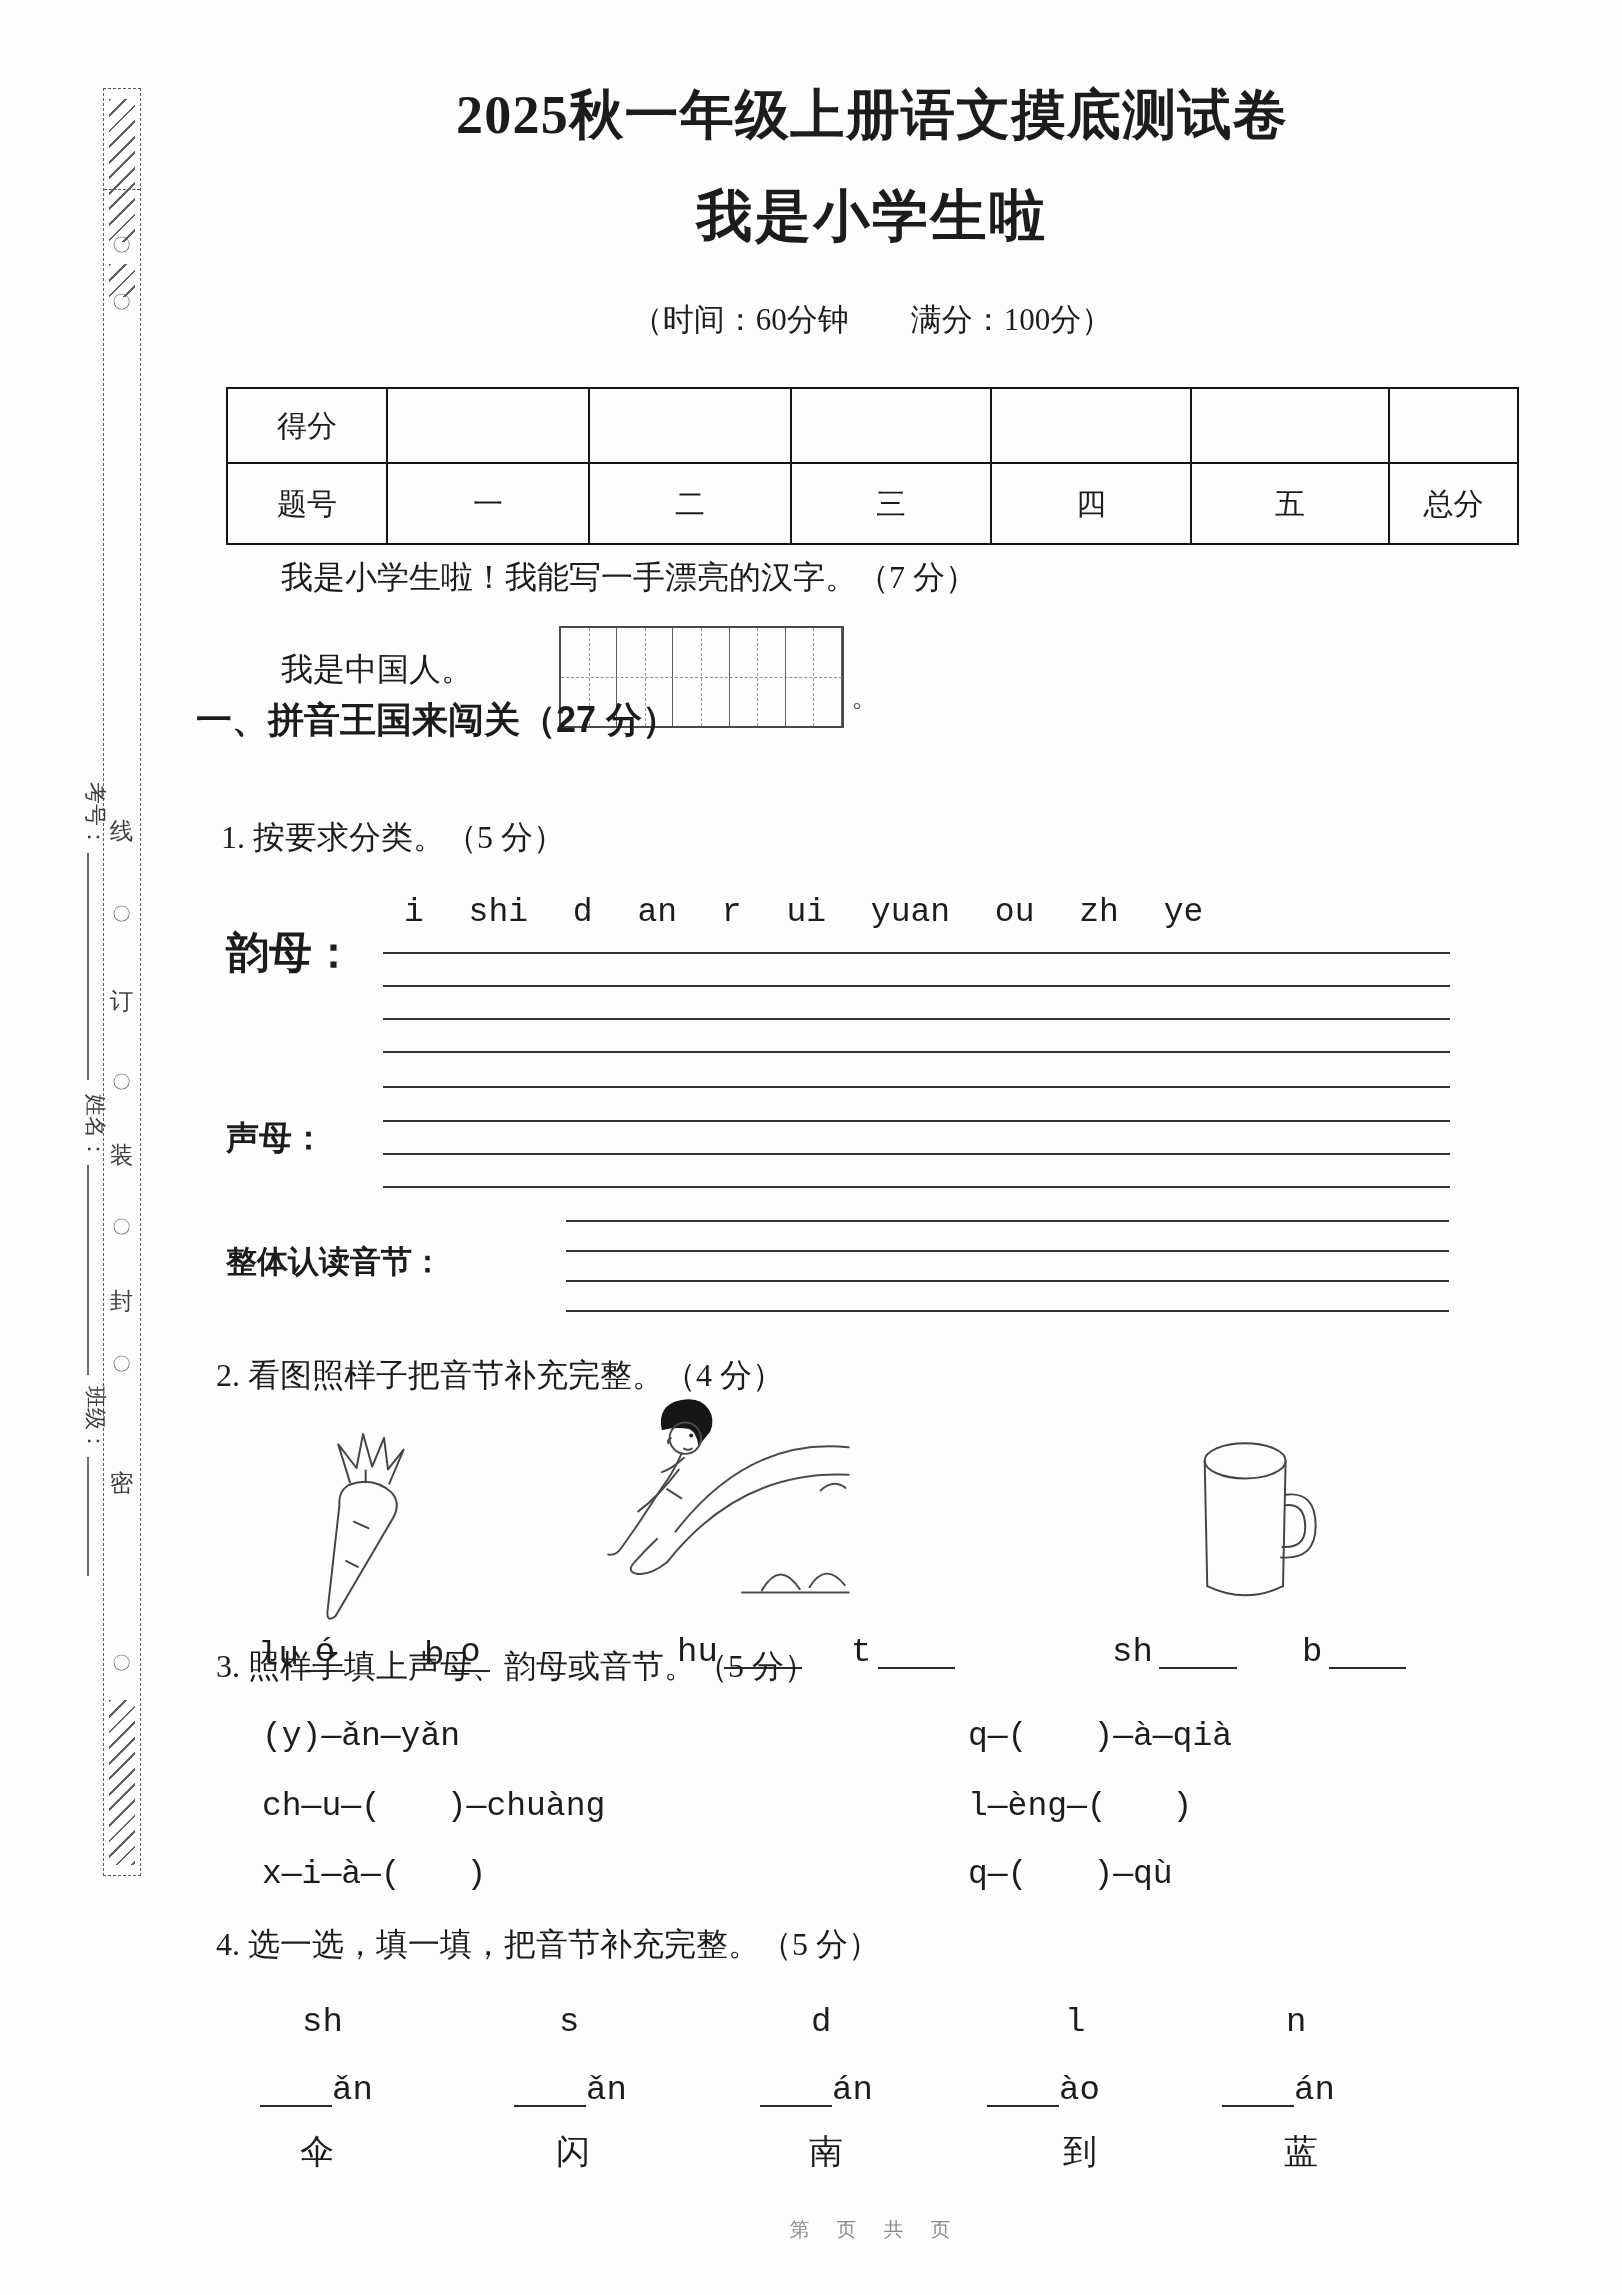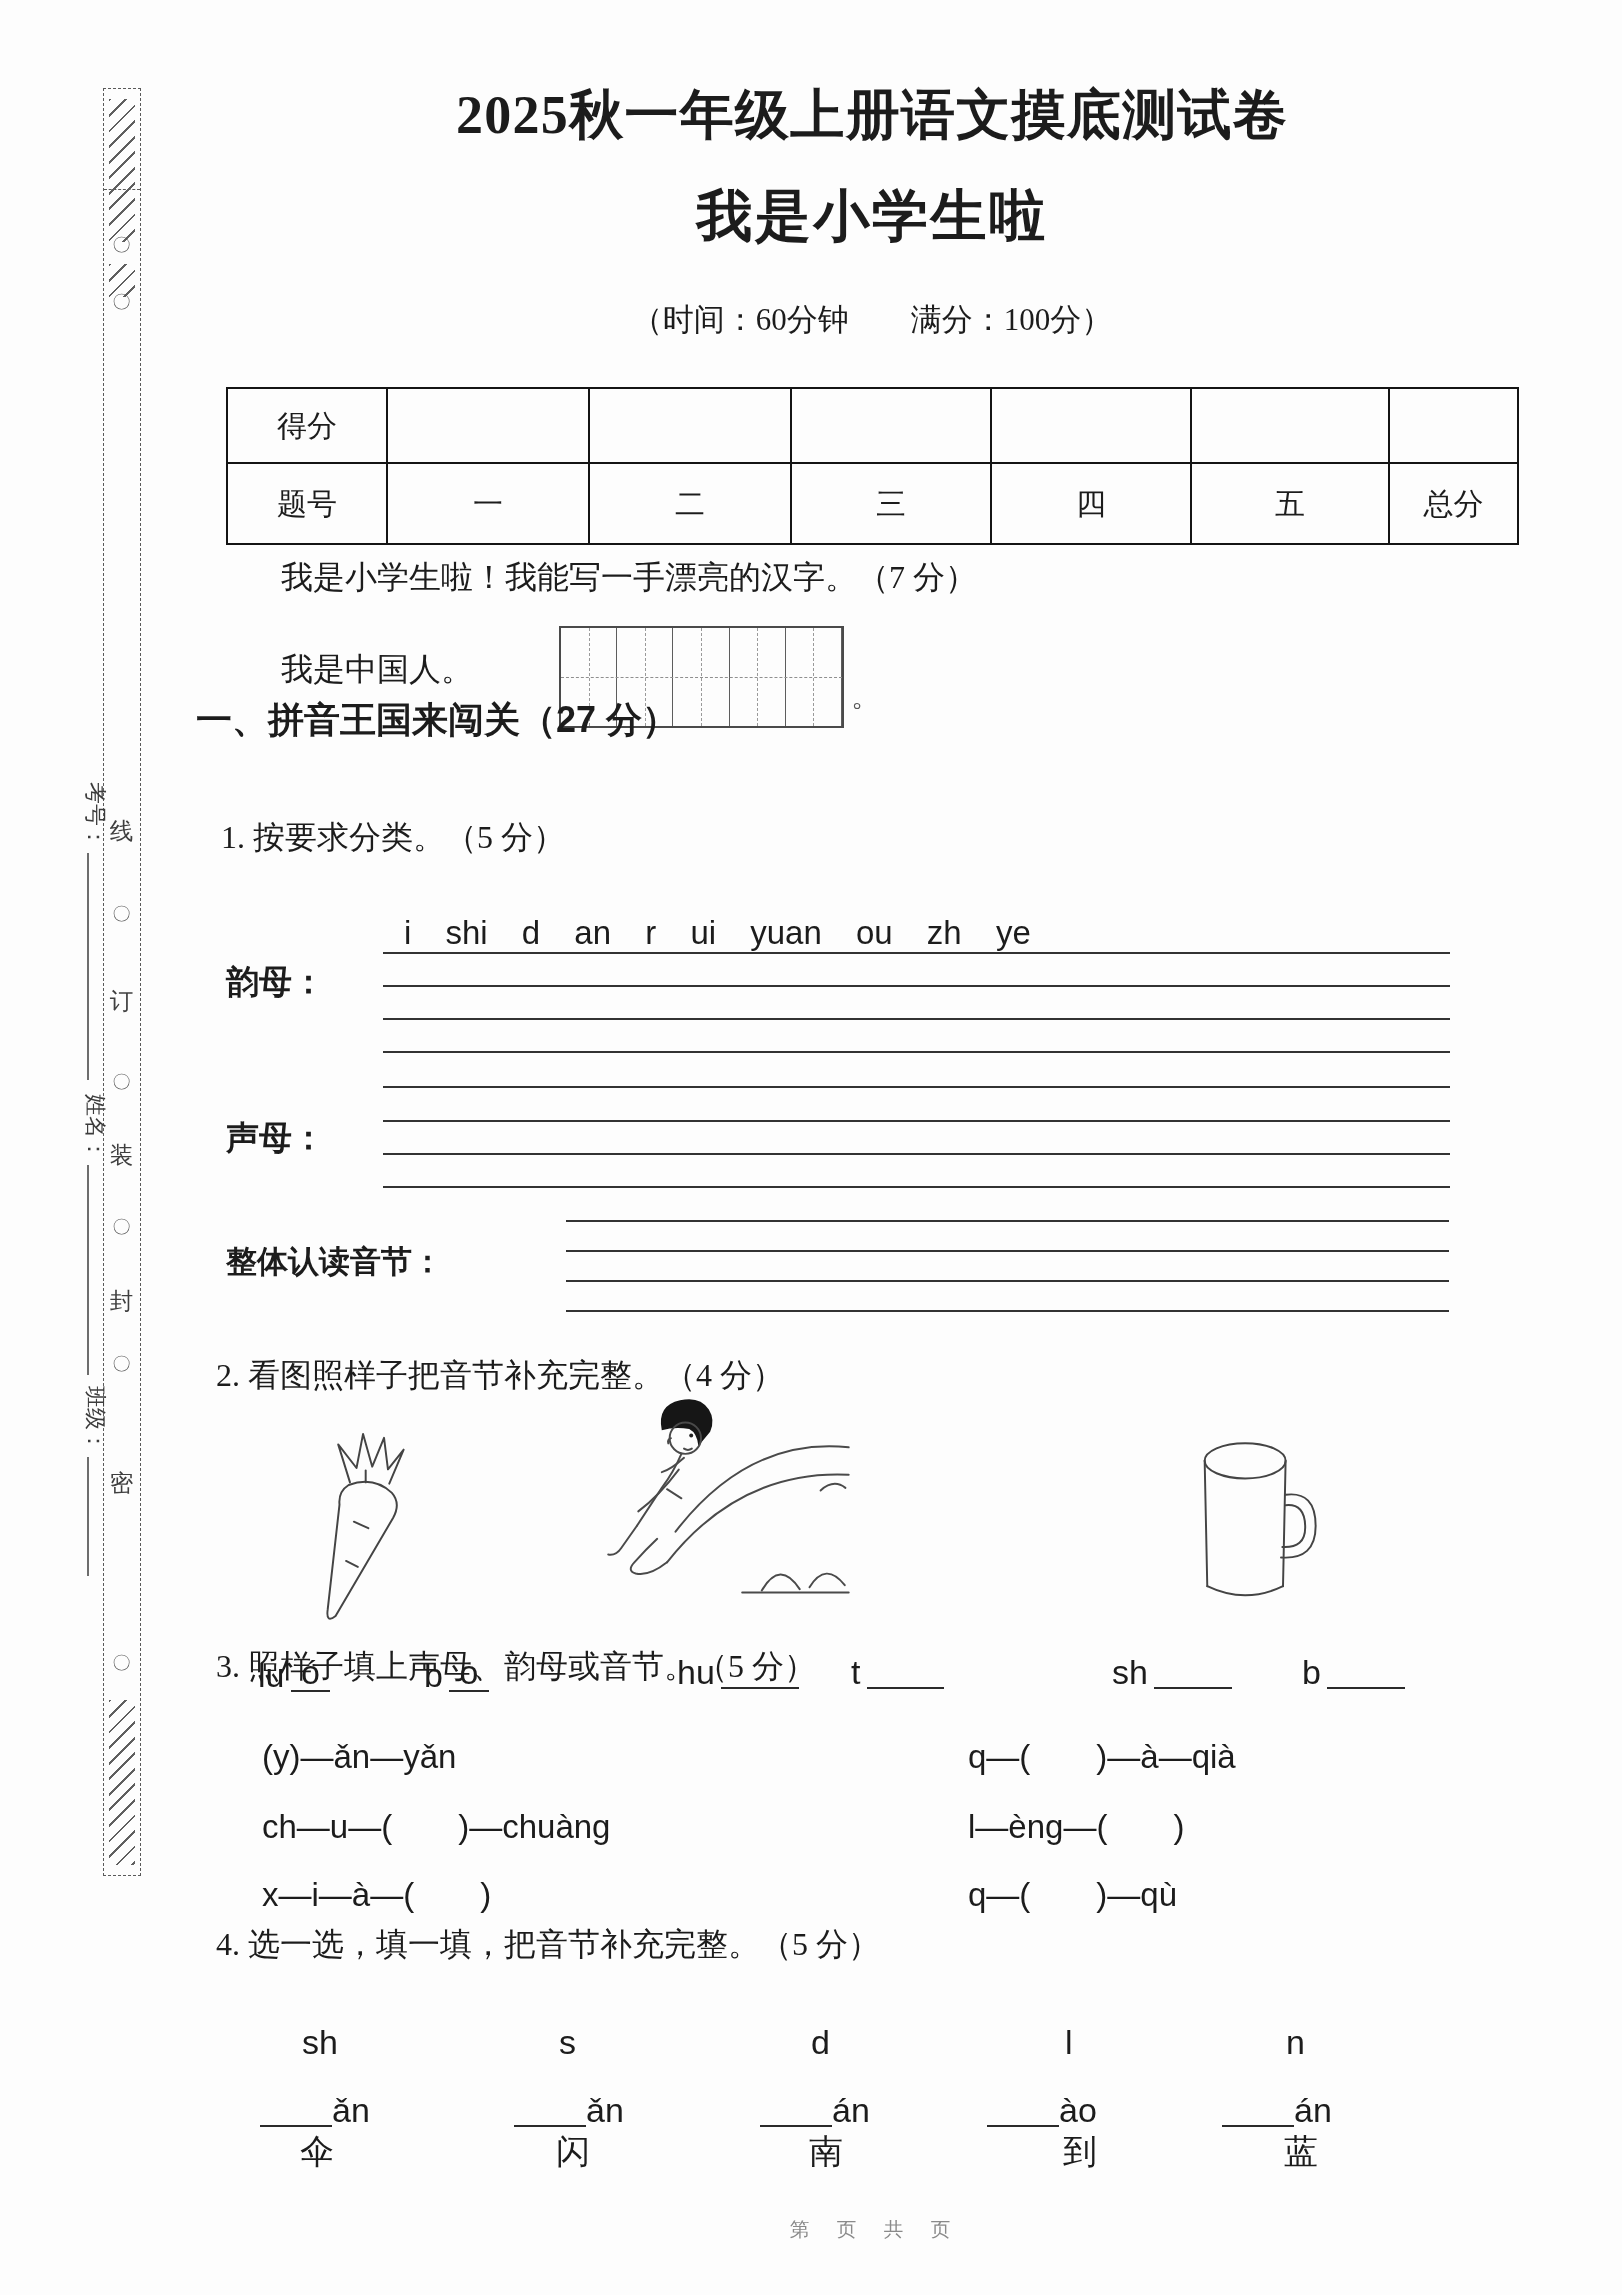--- a/index.html
+++ b/index.html
@@ -2,21 +2,21 @@
 <html style="font-size:10.5px"><head>
 <meta charset="utf-8">
 <style>
   html,body{margin:0;padding:0;background:#9a9a9a;}
   .page{position:relative;width:1623px;height:2295px;background:#fdfdfd;overflow:hidden;
         font-family:"Liberation Serif",serif;color:#1c1c1c;line-height:1;}
   .abs{position:absolute;white-space:nowrap;}
   .ctr{text-align:center;}
   .bold{font-weight:bold;}
   .sans{font-family:"Liberation Sans",sans-serif;}
-  .py{font-family:Liberation Sans, sans-serif;margin-top:20px;}
+  .py{font-family:Liberation Mono, monospace;}
 
   
   .seal-strip{position:absolute;left:103px;top:88px;width:38px;height:1788px;
               border:1.3px dashed #5a5a5a;box-sizing:border-box;}
   .seal-div{position:absolute;left:0;top:100px;width:100%;border-top:1.3px dashed #5a5a5a;}
   .hatch{position:absolute;left:4.6px;width:26px;
          background:repeating-linear-gradient(135deg,#5f5f5f 0 2px,transparent 2px 11px);}
   .seal-char{position:absolute;left:0;width:35px;text-align:center;font-size:23.6px;color:#3f3f3f;}
   .seal-ring{font-size:18.3px;color:#555;}
   .seal-field{position:absolute;display:flex;align-items:flex-end;gap:5.2px;
@@ -140,21 +140,21 @@
 
   <div class="abs sans bold" style="left:196px;top:702px;font-size:36px;">一、拼音王国来闯关（27 分）</div>
 
   <div class="abs qtext" style="left:221px;top:821px;">1. 按要求分类。（5 分）</div>
   <div class="abs py" style="left:404px;top:896px;font-size:33px;word-spacing:25px;">i shi d an r ui yuan ou zh ye</div>
 
   <div class="staffline" style="left:383px;top:952px;width:1067px;"></div>
   <div class="staffline" style="left:383px;top:985px;width:1067px;"></div>
   <div class="staffline" style="left:383px;top:1018px;width:1067px;"></div>
   <div class="staffline" style="left:383px;top:1051px;width:1067px;"></div>
-  <div class="abs bold" style="left:226px;top:966px;font-size:33px;">韵母：</div>
+  <div class="abs bold" style="left:226px;top:931px;font-size:43px;">韵母：</div>
 
   <div class="staffline" style="left:383px;top:1086px;width:1067px;"></div>
   <div class="staffline" style="left:383px;top:1120px;width:1067px;"></div>
   <div class="staffline" style="left:383px;top:1153px;width:1067px;"></div>
   <div class="staffline" style="left:383px;top:1186px;width:1067px;"></div>
   <div class="abs bold" style="left:226px;top:1122px;font-size:33px;">声母：</div>
 
   <div class="staffline" style="left:566px;top:1220px;width:883px;"></div>
   <div class="staffline" style="left:566px;top:1250px;width:883px;"></div>
   <div class="staffline" style="left:566px;top:1280px;width:883px;"></div>

